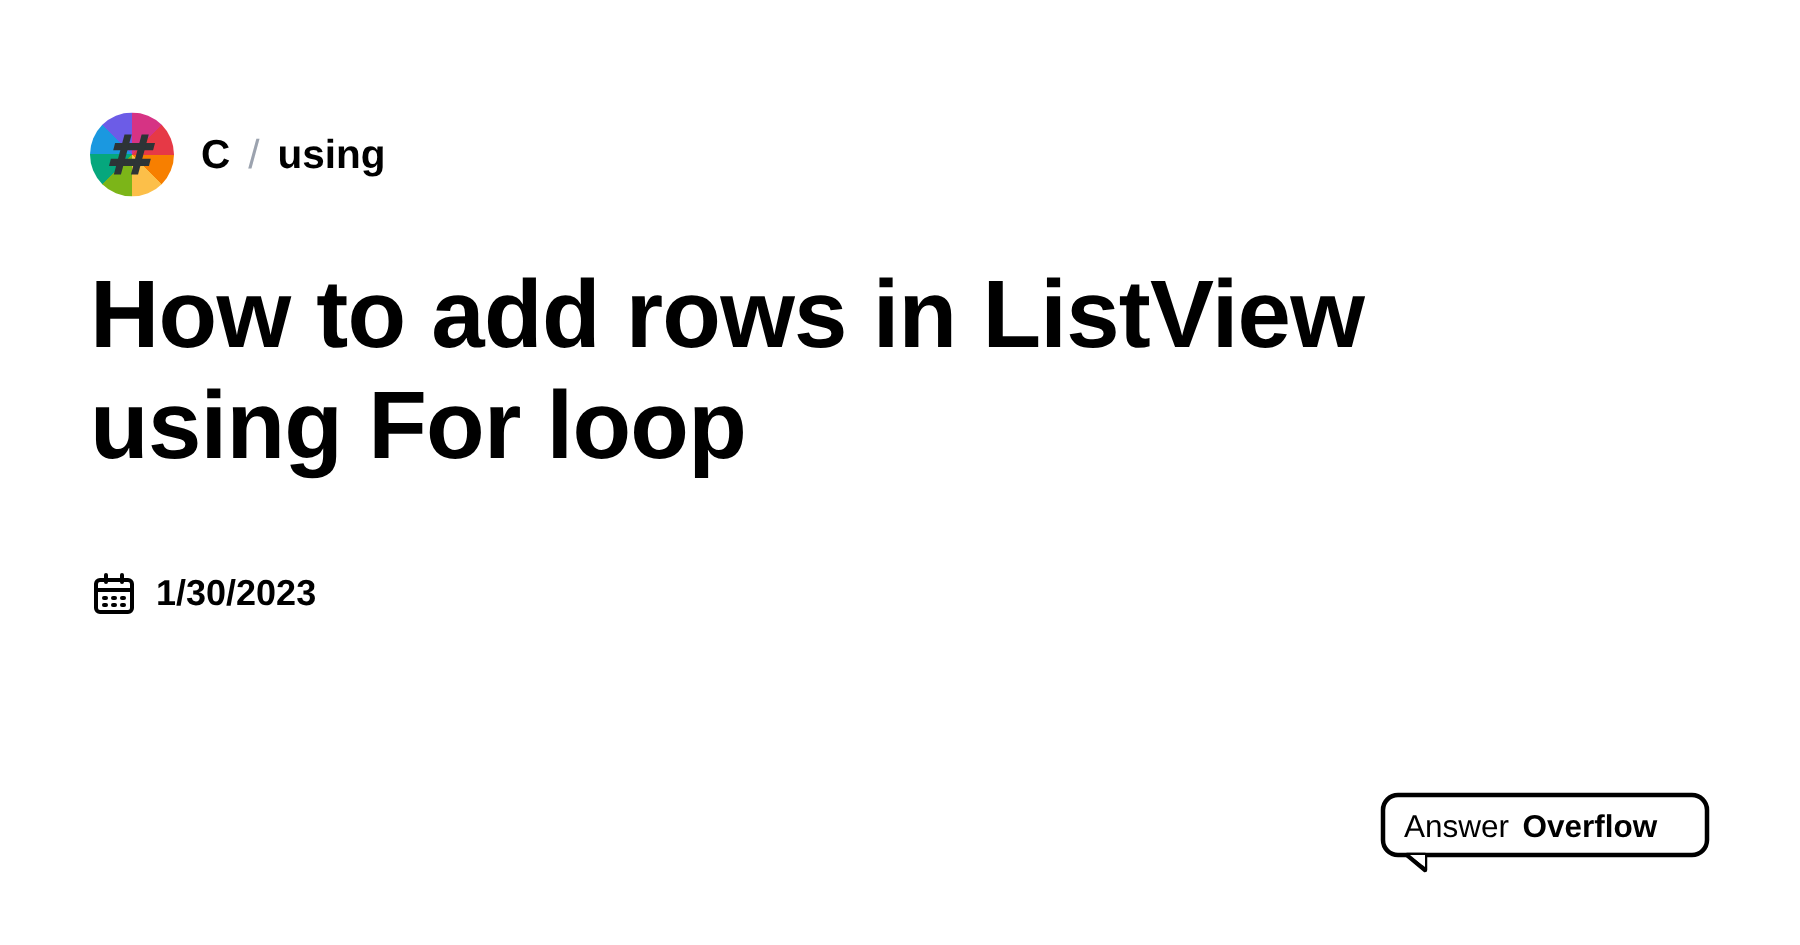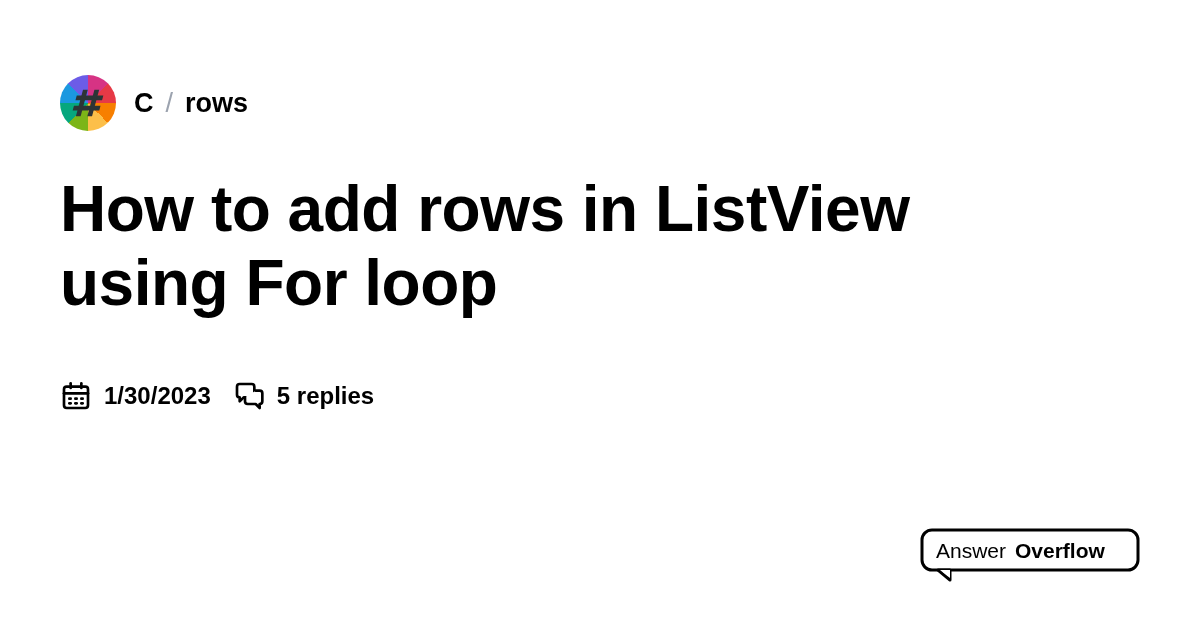--- a/index.html
+++ b/index.html
@@ -104,21 +104,21 @@
         <rect x="-14" y="-8" width="28" height="5" fill="#2d3436" transform="skewX(-15)"></rect>
         <rect x="-14" y="3" width="28" height="5" fill="#2d3436" transform="skewX(-15)"></rect>
         <rect x="-9" y="-14" width="5" height="28" fill="#2d3436" transform="skewX(-15)"></rect>
         <rect x="3" y="-14" width="5" height="28" fill="#2d3436" transform="skewX(-15)"></rect>
       </g>
     </svg>
   </div>
   <div class="breadcrumb-text">
     <span>C</span>
     <span class="breadcrumb-sep">/</span>
-    <span>rows</span>
+    <span>using</span>
   </div>
 </div>
 
 <h1 class="title">How to add rows in ListView using For loop</h1>
 
 <div class="meta">
   <div class="meta-item">
     <svg class="meta-icon" viewBox="0 0 24 24" fill="none" stroke="#000" stroke-width="2" stroke-linecap="round" stroke-linejoin="round">
       <rect x="3" y="5" width="18" height="16" rx="2"></rect>
       <line x1="3" y1="10" x2="21" y2="10"></line>
@@ -126,27 +126,20 @@
       <line x1="16" y1="2.5" x2="16" y2="6"></line>
       <line x1="7" y1="14" x2="8" y2="14"></line>
       <line x1="11.5" y1="14" x2="12.5" y2="14"></line>
       <line x1="16" y1="14" x2="17" y2="14"></line>
       <line x1="7" y1="17.5" x2="8" y2="17.5"></line>
       <line x1="11.5" y1="17.5" x2="12.5" y2="17.5"></line>
       <line x1="16" y1="17.5" x2="17" y2="17.5"></line>
     </svg>
     <span>1/30/2023</span>
   </div>
-  <div class="meta-item">
-    <svg class="meta-icon" viewBox="0 0 24 24" fill="none" stroke="#000" stroke-width="2" stroke-linecap="round" stroke-linejoin="round">
-      <path d="M3 5 a2 2 0 0 1 2 -2 h9 a2 2 0 0 1 2 2 v6 a2 2 0 0 1 -2 2 h-6 l-3 3 v-3 a2 2 0 0 1 -2 -2 z"></path>
-      <path d="M9 13 v3 a2 2 0 0 0 2 2 h6 l3 3 v-3 a2 2 0 0 0 2 -2 v-6 a2 2 0 0 0 -2 -2 h-3" fill="#fff"></path>
-    </svg>
-    <span>5 replies</span>
-  </div>
 </div>
 
 <div class="logo">
   <svg class="logo-bubble" viewBox="0 0 220 54">
     <rect x="2" y="2" width="216" height="40" rx="10" fill="none" stroke="#000" stroke-width="3"></rect>
     <path d="M 30 42 L 30 52 L 18 42 Z" fill="#fff" stroke="#000" stroke-width="3" stroke-linejoin="round"></path>
     <path d="M 30 42 L 30 50 L 20 42" fill="#fff"></path>
     <text x="16" y="30" font-family="Arial, sans-serif" font-size="21" font-weight="400" fill="#000">Answer</text>
     <text x="95" y="30" font-family="Arial, sans-serif" font-size="21" font-weight="800" fill="#000">Overflow</text>
   </svg>

